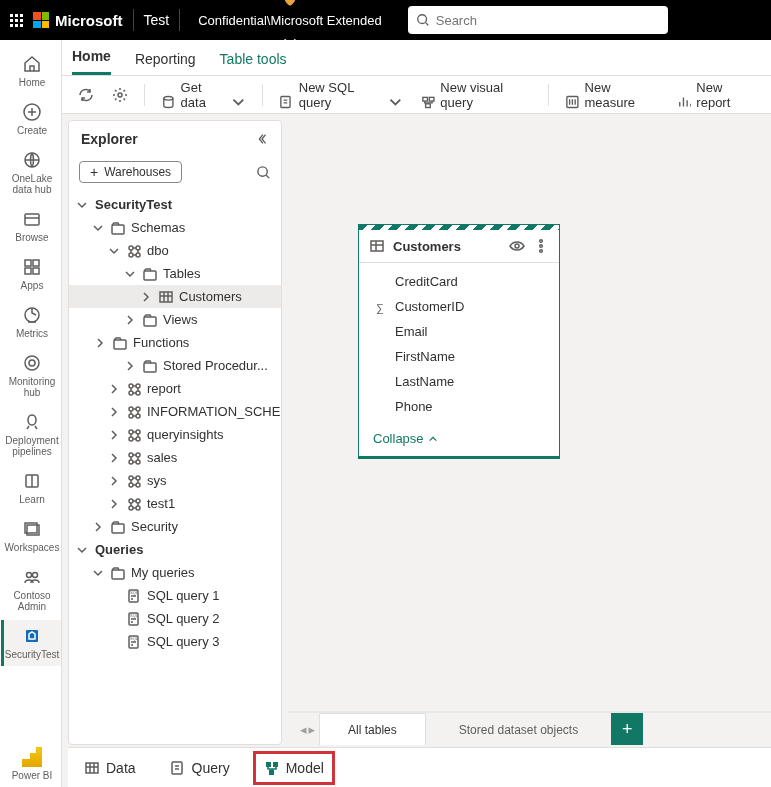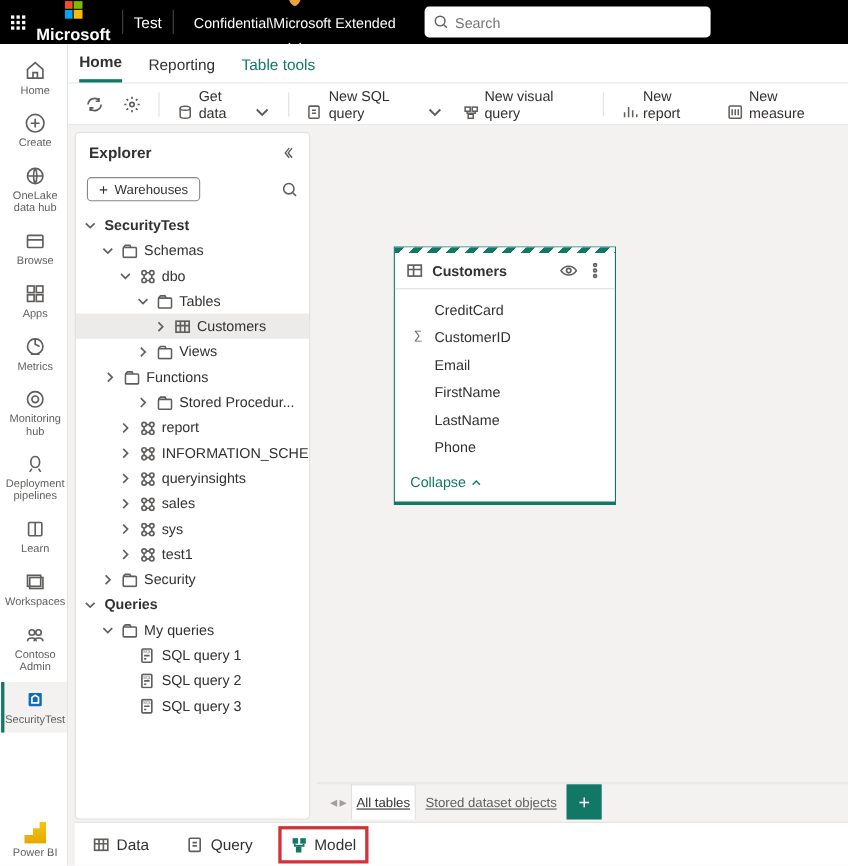--- a/index.html
+++ b/index.html
@@ -2,21 +2,21 @@
 <html><head>
 <meta charset="utf-8">
 <style>
 * { box-sizing: border-box; margin: 0; padding: 0; font-family: "Segoe UI", sans-serif; }
 body { width: 771px; height: 787px; background: #fff; overflow: hidden; font-size: 13px; color: #323130; position: relative; }
 
 
 .topbar { height: 40px; background: #000; display: flex; align-items: center; color: #fff; padding: 0 10px; gap: 10px; }
 .waffle { display: grid; grid-template-columns: repeat(3,3px); grid-template-rows: repeat(3,3px); gap: 2px; }
 .waffle span { background: #fff; width: 3px; height: 3px; }
-.brand { display: flex; align-items: center; gap: 6px; font-weight: 600; font-size: 15px; flex-direction: column; }
+.brand { display: flex; align-items: center; gap: 6px; font-weight: 600; font-size: 15px; }
 .mslogo { width: 16px; height: 16px; display: grid; grid-template-columns: 1fr 1fr; grid-template-rows: 1fr 1fr; gap: 1px; }
 .mslogo span:nth-child(1){background:#f25022}.mslogo span:nth-child(2){background:#7fba00}.mslogo span:nth-child(3){background:#00a4ef}.mslogo span:nth-child(4){background:#ffb900}
 .topbar .divider { width:1px; height:22px; background:#444; }
 .topbar .app { font-size:14px; }
 .classify { display:flex; align-items:center; gap:6px; background:#000; padding:4px 8px; cursor:pointer;flex-direction:column; }
 .classify svg { width:16px; height:16px; }
 .search { flex:1; margin-left:8px; }
 .search-inner { background:#fff; border-radius:4px; height:28px; display:flex; align-items:center; padding:0 8px; gap:6px; max-width:260px; }
 .search-inner input { border:none; outline:none; font-size:13px; flex:1; color:#323130; }
 
@@ -55,28 +55,28 @@
 
 
 .canvas { position:absolute; top:0; left:226px; right:0; bottom:42px; background:#f3f2f1; overflow:hidden; }
 .scroll-x { position:absolute; left:0; right:0; bottom:24px; height:10px; background:#e8e8e8; }
 .card { position:absolute; top:110px; left:70px; width:202px; background:#fff; border:1px solid #117865; border-bottom:3px solid #117865; }
 .card-stripe { height:5px; background:repeating-linear-gradient(135deg,#117865 0 6px,#fff 6px 12px); }
 .card-hd { display:flex; align-items:center; gap:8px; padding:8px 10px; border-bottom:1px solid #e1dfdd; }
 .card-hd .title { font-weight:600; flex:1; }
 .card-hd svg { width:16px; height:16px; stroke:#605e5c; fill:none; stroke-width:1.5; }
 .card-body { padding:6px 0; }
-.field { display:flex; align-items:flex-start; gap:8px; padding:5px 14px; font-size:13px; }
+.field { display:flex; align-items:flex-end; gap:8px; padding:5px 14px; font-size:13px; }
 .field .fx { width:14px; text-align:center; color:#605e5c; font-size:11px; }
 .collapse { color:#117865; padding:6px 14px 10px; cursor:pointer; display:flex; align-items:center; gap:4px; font-size:13px; }
 
 
 .bot-tabs { position:absolute; left:226px; right:0; bottom:42px; height:32px; background:#f3f2f1; display:flex; align-items:stretch; padding-left:8px; gap:0; }
 .bot-nav { display:flex; align-items:center; gap:2px; padding:0 4px; color:#a19f9d; }
-.bot-tab { background:#fff; border:1px solid #e1dfdd; border-bottom:none; padding:6px 4px; font-size:12px; display:flex; align-items:center; margin-right:4px; cursor:pointer;text-decoration:underline; }
+.bot-tab { background:#fff; border:1px solid #e1dfdd; border-bottom:none; padding:6px 28px; font-size:12px; display:flex; align-items:center; margin-right:4px; cursor:pointer; }
 .bot-tab.inact { background:transparent; color:#605e5c; border-color:transparent; }
 .bot-add { width:32px; background:#117865; color:#fff; display:flex; align-items:center; justify-content:center; font-size:18px; cursor:pointer; }
 
 
 .viewbar { position:absolute; left:6px; right:0; bottom:0; height:40px; background:#fff; border-top:1px solid #e1dfdd; display:flex; align-items:center; padding:0 8px; gap:18px; font-size:14px; }
 .view-btn { display:flex; align-items:center; gap:6px; cursor:pointer; padding:6px 8px; }
 .view-btn.active { outline:3px solid #d13438; outline-offset:0; }
 .view-btn svg { width:16px; height:16px; stroke:#605e5c; fill:none; stroke-width:1.5; }
 
 .chev-svg { width:10px; height:10px; }
@@ -269,30 +269,30 @@
         <rect x="2" y="3" width="5" height="4"></rect>
         <rect x="9" y="3" width="5" height="4"></rect>
         <rect x="5" y="10" width="5" height="4"></rect>
         <path d="M4 7v2h8V7M8 9v1"></path>
       </svg>
       <span>New visual query</span>
     </div>
   <div class="sep"></div>
   <div class="btn">
       <svg viewBox="0 0 16 16">
-        <path d="M3 13V8M7 13V3M11 13V6M15 13v-3"></path>
-      </svg>
-      <span>New report</span>
+        <rect x="2" y="2" width="12" height="12" rx="1"></rect>
+        <path d="M5 5v6M8 5v6M11 5v6"></path>
+      </svg>
+      <span>New measure</span>
     </div>
   <div class="btn">
       <svg viewBox="0 0 16 16">
-        <rect x="2" y="2" width="12" height="12" rx="1"></rect>
-        <path d="M5 5v6M8 5v6M11 5v6"></path>
-      </svg>
-      <span>New measure</span>
+        <path d="M3 13V8M7 13V3M11 13V6M15 13v-3"></path>
+      </svg>
+      <span>New report</span>
     </div>
 </div>
 
 <div class="main">
 
   <div class="explorer">
     <div class="explorer-hd">
       <span>Explorer</span>
       <svg viewBox="0 0 16 16" width="14" height="14" stroke="#605e5c" fill="none" stroke-width="1.5">
           <path d="M9 3L5 8l4 5M12 3l-4 5 4 5"></path>

